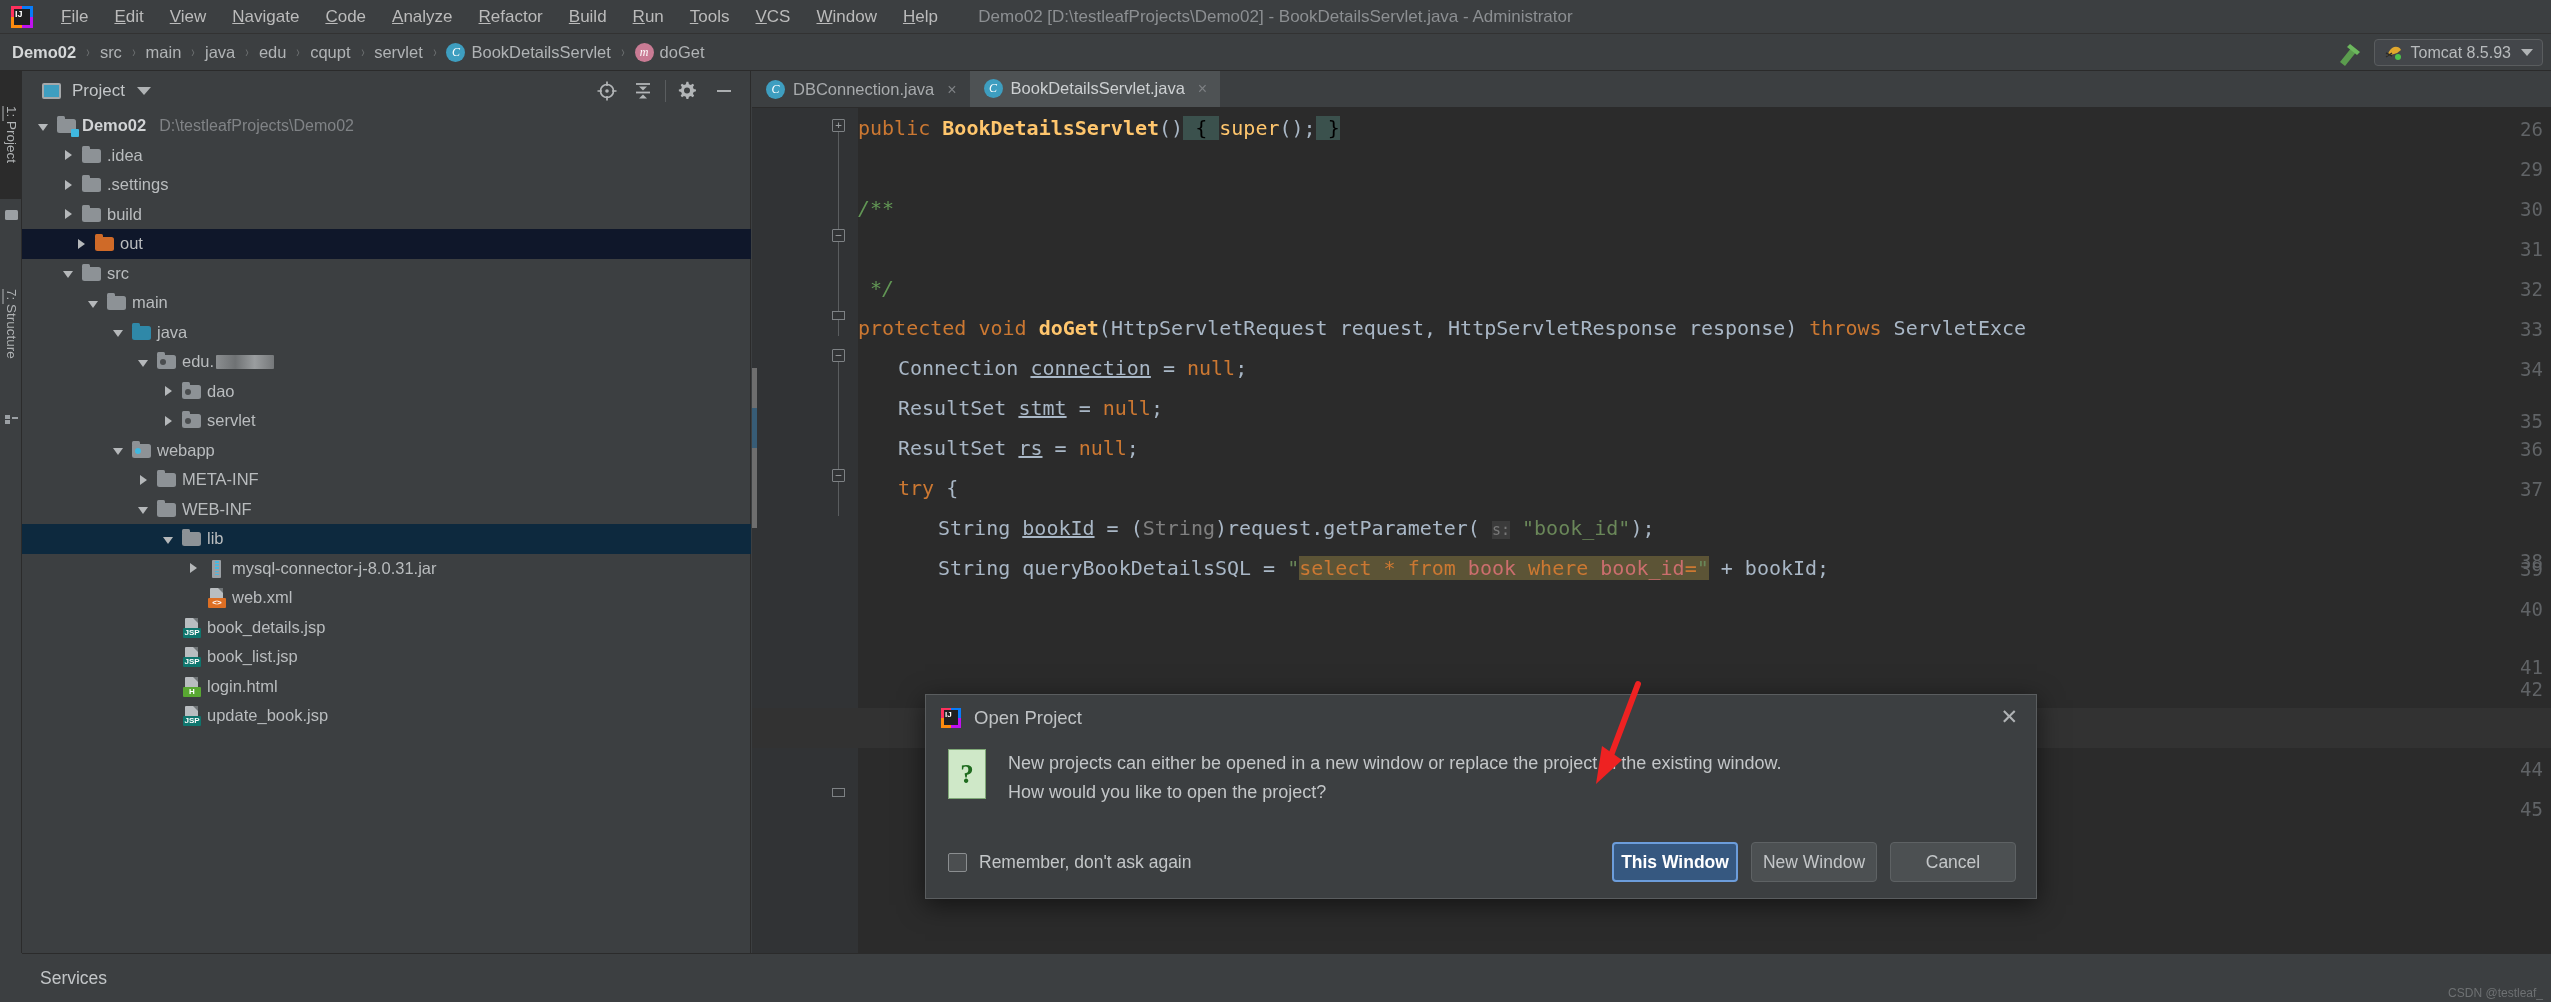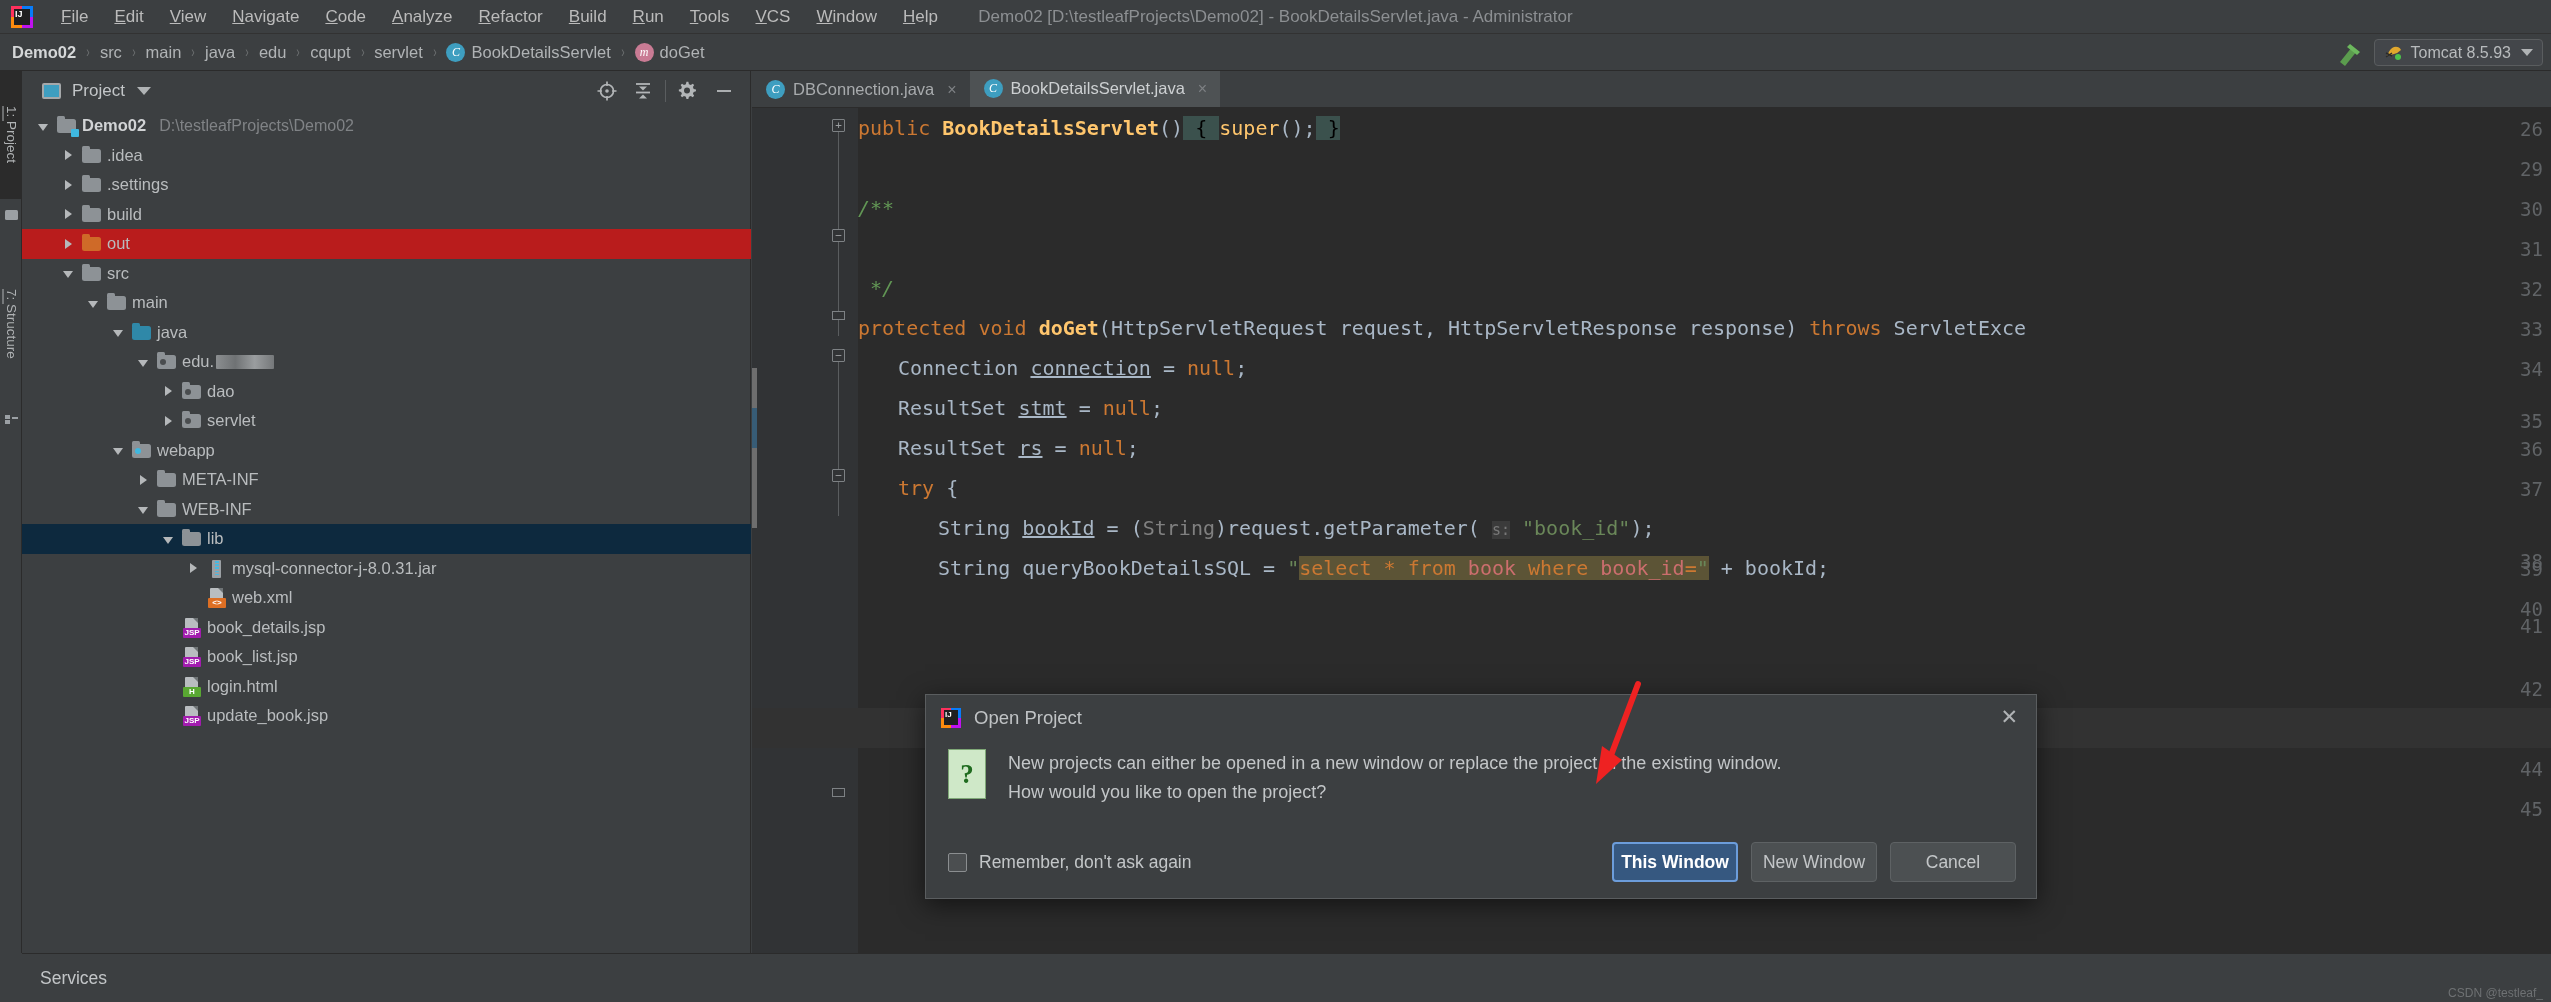--- a/index.html
+++ b/index.html
@@ -115,21 +115,21 @@
   .panel-tools { position: absolute; right: 8px; top: 0; height: 40px; display: flex; align-items: center; }
   .ptool { width: 36px; height: 36px; display: flex; align-items: center; justify-content: center; }
   .vdiv { width: 1px; height: 22px; background: #5a5d5f; margin: 0 4px; }
 
   .tree { position: absolute; left: 0; top: 40px; width: 729px; height: 842px; overflow: hidden; }
   .trow {
     display: flex; align-items: center; height: 29.5px; white-space: nowrap;
     font-size: 16.5px; color: #b9bcbe; padding-right: 8px;
   }
   .trow.sel-blue { background: #0d293e; }
-  .trow.sel-amber { background: #b91c1c; }
+  .trow.sel-amber { background: #0f172a; padding-left: 13px; }
   .tw { display: inline-block; width: 18px; flex: 0 0 auto; text-align: center;
        color: #9a9d9f; font-size: 14px; }
   .tw.none { visibility: hidden; }
   .arrow-r { display:inline-block; width:0;height:0;
      border-top:5.5px solid transparent; border-bottom:5.5px solid transparent;
      border-left:7px solid #b5b8ba; }
   .arrow-d { display:inline-block; width:0;height:0;
      border-left:5.5px solid transparent; border-right:5.5px solid transparent;
      border-top:7px solid #b5b8ba; }
   .tlabel { margin-left: 4px; }
@@ -150,21 +150,21 @@
   .jar { position:absolute; left:6px; top:1px; width:9px; height:18px; background:#9ba0a4; border-radius:1px; }
   .jar::after { content:''; position:absolute; left:2.5px; top:1px; width:4px; height:16px;
      background: repeating-linear-gradient(to bottom,#49b8e0 0 1.6px,#9ba0a4 1.6px 3.2px); }
 
   .doc { position:absolute; left:4px; top:0px; width:13px; height:17px; background:#b9bdc0; border-radius:1px; }
   .doc::after { content:''; position:absolute; right:0; top:0; border-left:5px solid transparent;
      border-top:5px solid #6f7476; }
   .tag { position:absolute; left:2px; bottom:-1px; min-width:18px; height:10px; border-radius:1px;
      font-size:8px; line-height:10px; text-align:center; color:#fff; font-weight:bold;
      font-family:"Liberation Sans",sans-serif; }
-  .tag.jsp { background:#a21caf; }
+  .tag.jsp { background:#0f766e; }
   .tag.h   { background:#59a832; }
   .tag.xml { background:#dd6f24; width:17px; }
 
   
   .editor { position: absolute; left: 752px; top: 71px; width: 1799px; height: 882px; background: #2b2b2b; }
   .tabbar { height: 37px; background: #3c3f41; display: flex; align-items: stretch; position: relative; }
   .etab {
     display: flex; align-items: center; padding: 0 13px 0 14px; height: 37px;
     color: #a8abad; font-size: 16.5px; white-space: nowrap; cursor: default;
   }
@@ -639,21 +639,21 @@
           <div class="lnum" style="top: 130px;">31</div>
           <div class="lnum" style="top: 170px;">32</div>
           <div class="lnum" style="top: 210px;">33</div>
           <div class="lnum" style="top: 250px;">34</div>
           <div class="lnum" style="top: 302px;">35</div>
           <div class="lnum" style="top: 330px;">36</div>
           <div class="lnum" style="top: 370px;">37</div>
           <div class="lnum" style="top: 410px; margin-top: 32px;">38</div>
           <div class="lnum" style="top: 450px;">39</div>
           <div class="lnum" style="top: 490px;">40</div>
-          <div class="lnum" style="top: 507px;">41</div>
+          <div class="lnum" style="top: 548px;">41</div>
           <div class="lnum" style="top: 570px;">42</div>
           <div class="lnum cur" style="top: 610px;">43</div>
           <div class="lnum" style="top: 650px;">44</div>
           <div class="lnum" style="top: 690px;">45</div>
         </div>
 
       <div class="code-lines">
         <div class="curline-hl" style="top:600px;"></div>
 
         <div class="cline" style="top:0px;"><span class="kw">public </span><span class="fnb">BookDetailsServlet</span><span class="brkt">()</span><span class="brace-hl"> { </span><span class="fn">super</span><span class="brkt">();</span><span class="brace-hl"> }</span></div>

